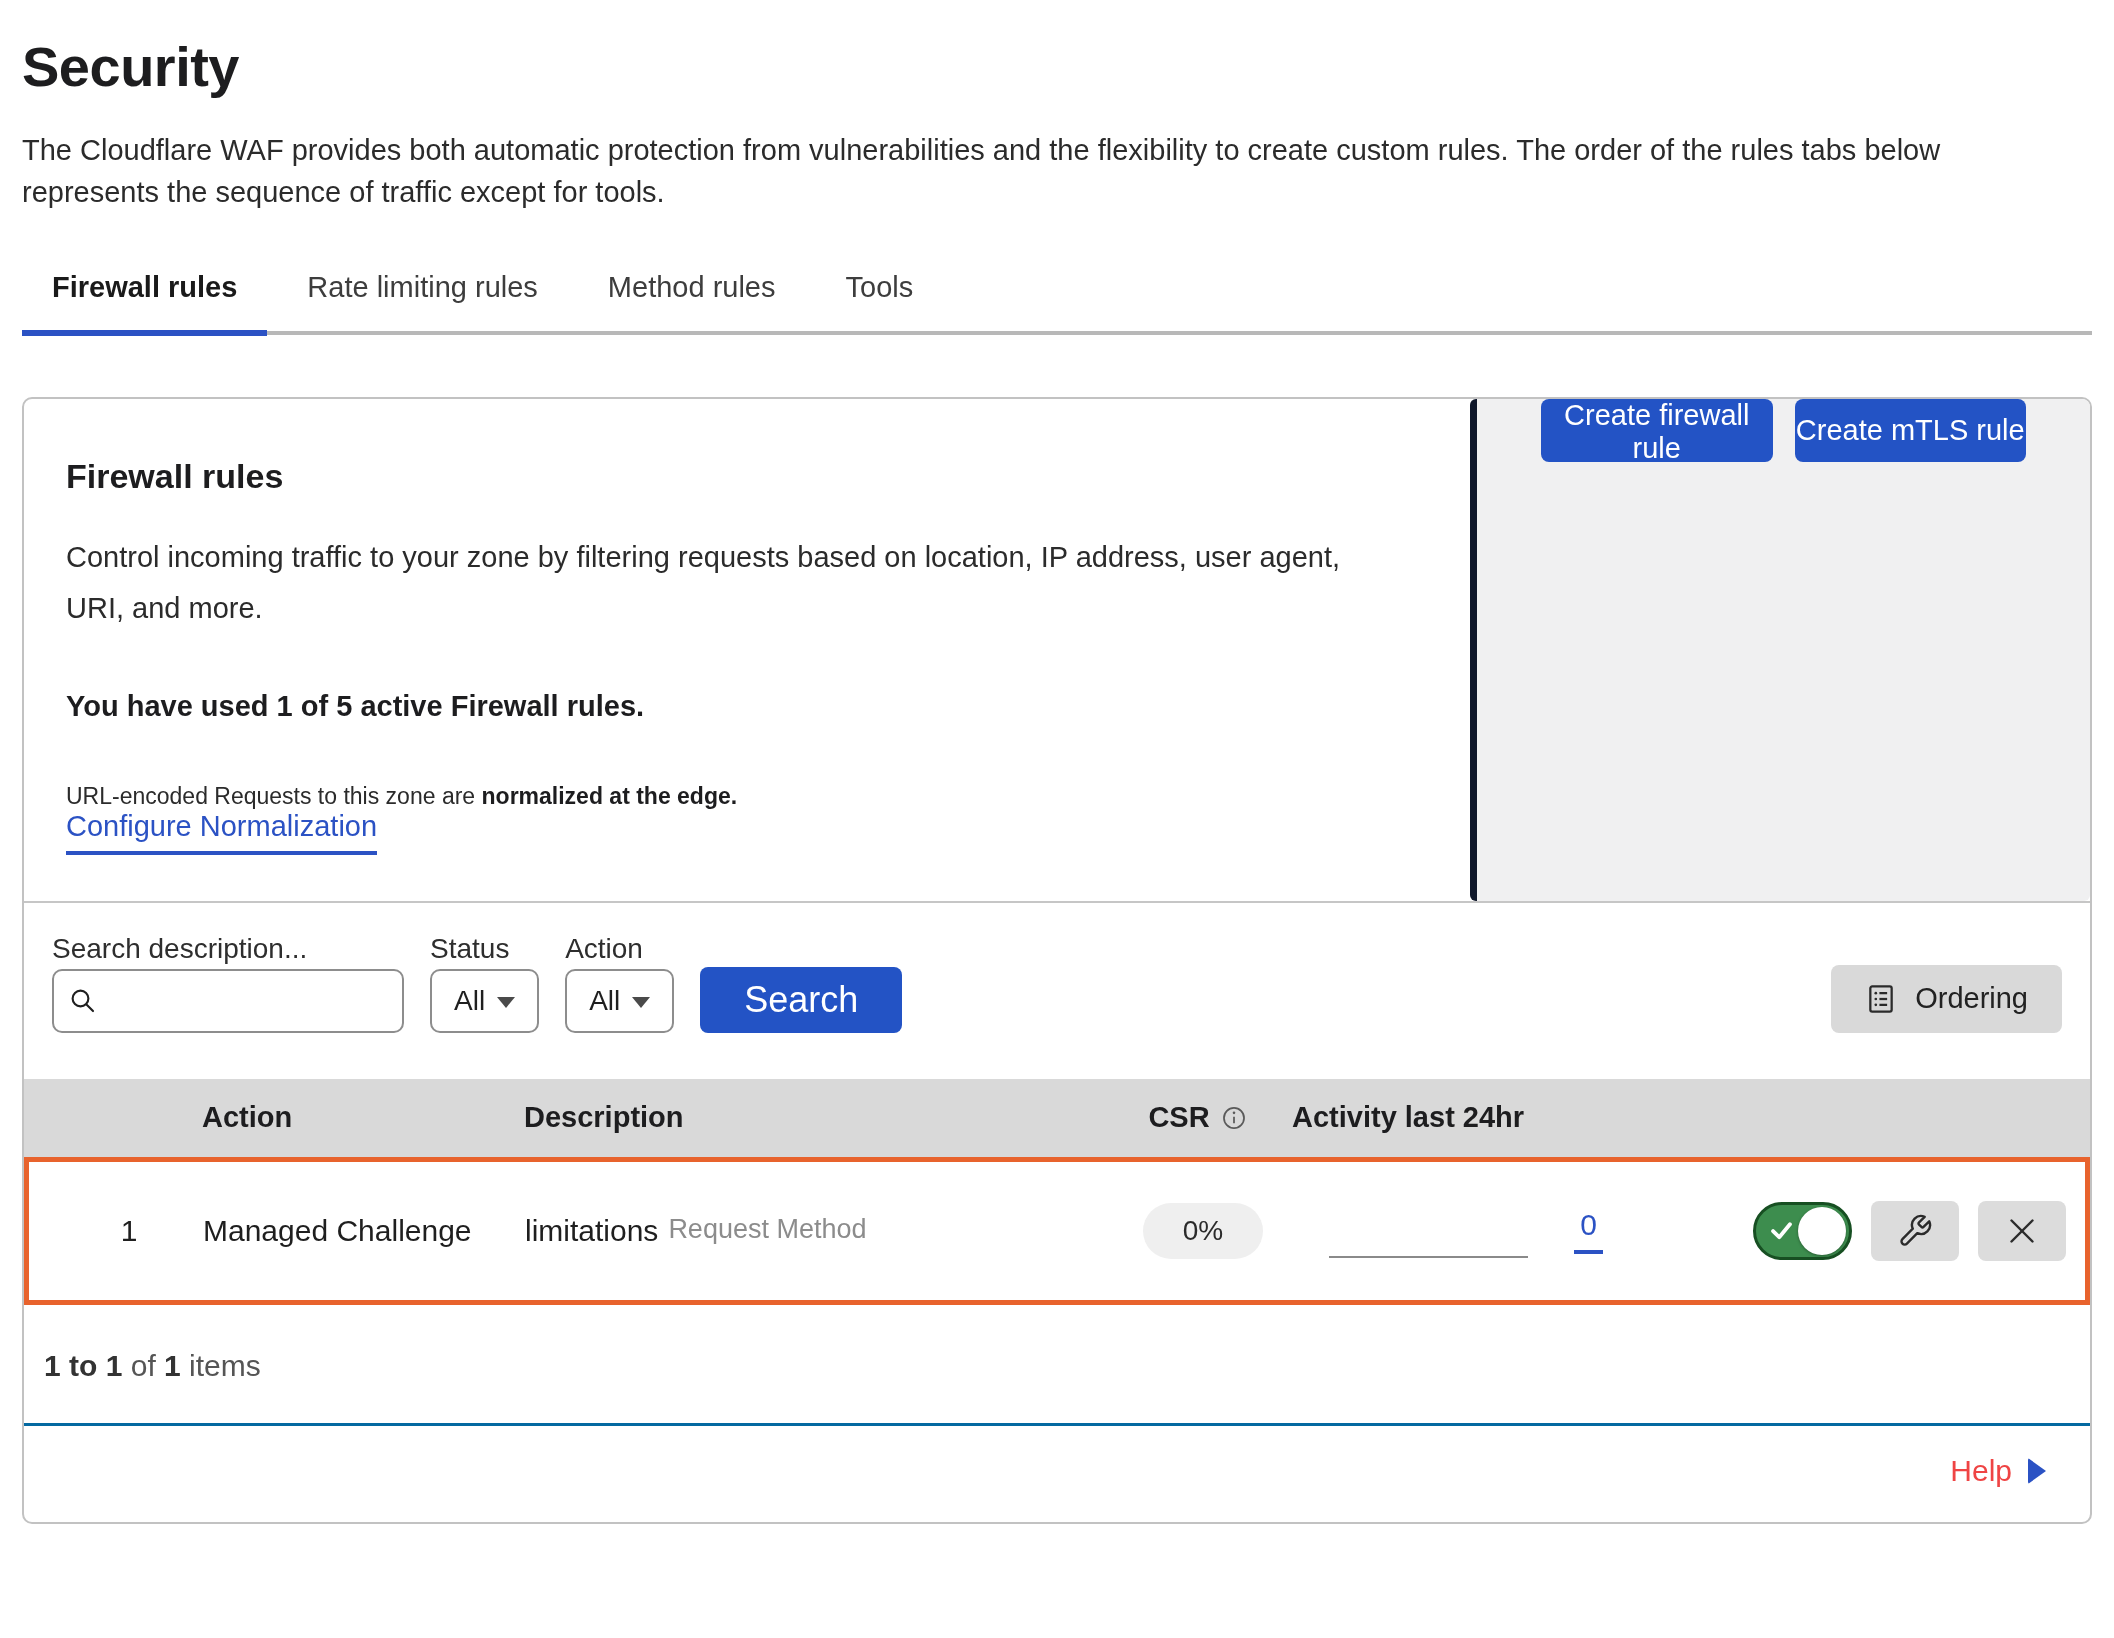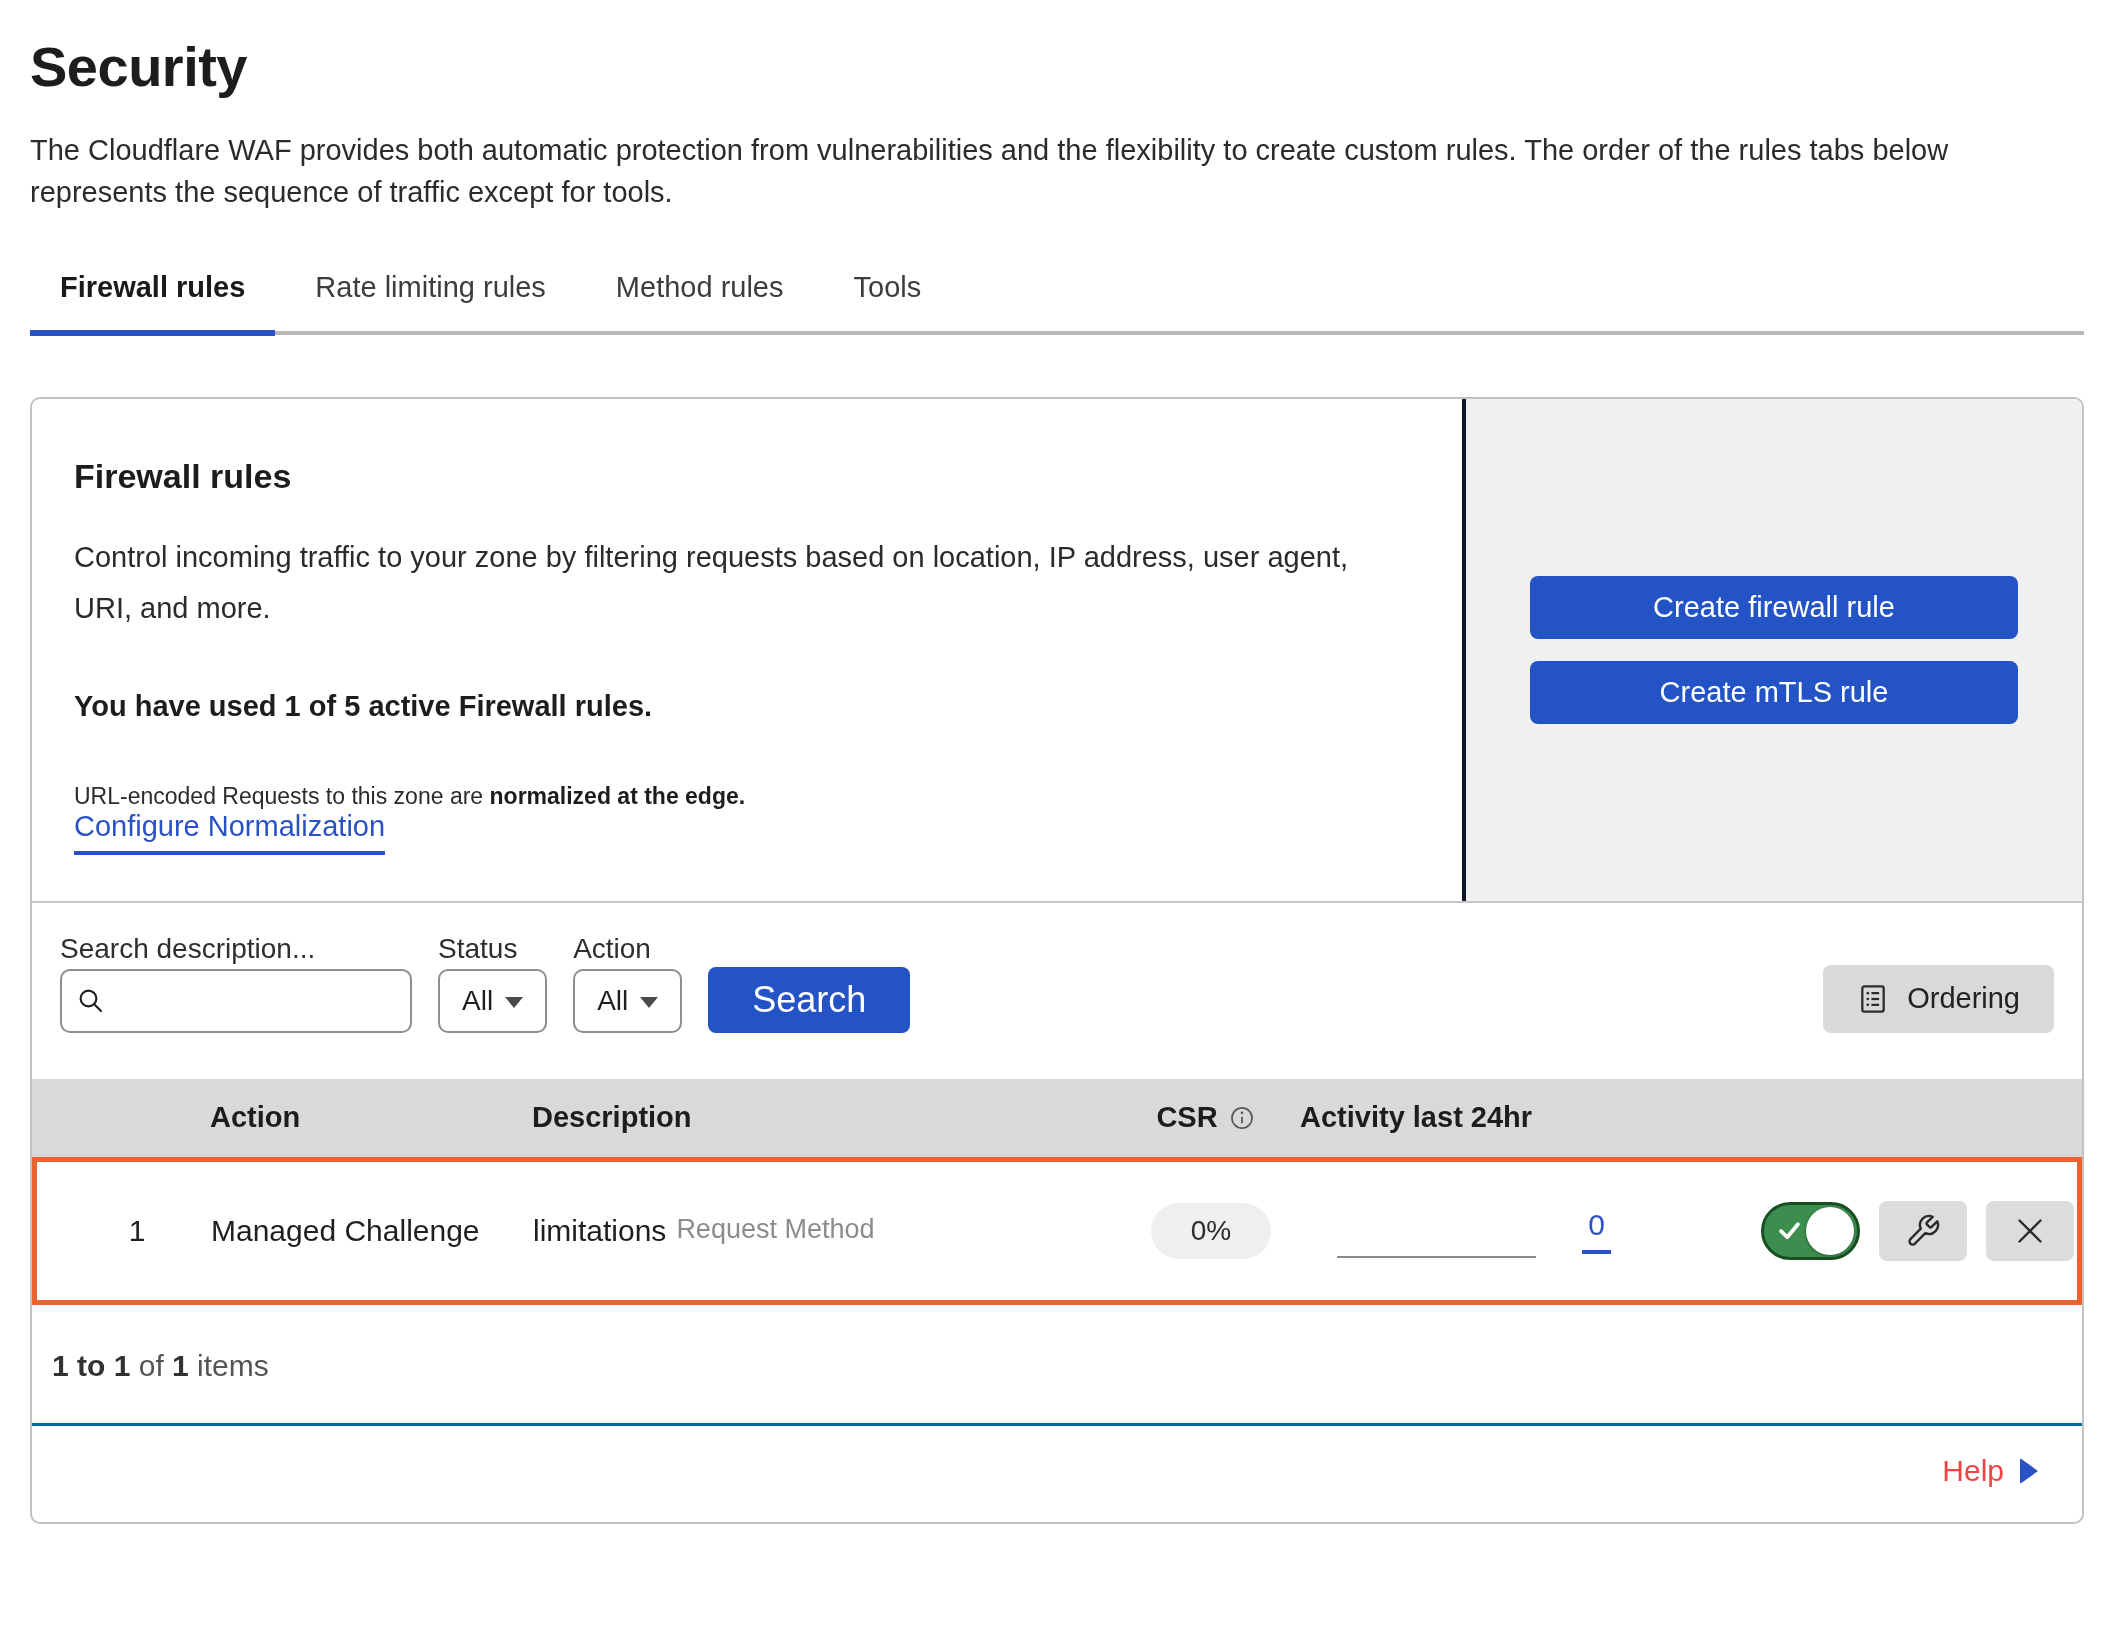--- a/index.html
+++ b/index.html
@@ -3,21 +3,21 @@
 <meta charset="utf-8">
 <style>
   * { box-sizing: border-box; margin: 0; padding: 0; }
   html, body { width: 2114px; height: 1638px; }
   body {
     font-family: "Liberation Sans", sans-serif;
     background: #ffffff;
     color: #1f1f1f;
     overflow: hidden;
   }
-  .page { padding: 0 30px; }
+  .page { padding: 0 22px; }
 
   
   .page-title { font-size: 56px; font-weight: 700; color: #1d1d1f; padding-top: 34px; letter-spacing: -0.5px; }
   .page-subtitle { font-size: 40px; font-weight: 400; color: #1d1d1f; margin-top: 24px; }
   .page-desc { font-size: 29px; line-height: 1.45; color: #2b2b2b; margin-top: 30px; max-width: 2050px; }
 
   
   .tabs { display: flex; gap: 10px; margin-top: 52px; border-bottom: 4px solid #b8b8b8; }
   .tab {
     font-size: 29px; color: #3d3d3d; padding: 6px 30px 26px;
@@ -34,23 +34,23 @@
   .panel-desc { font-size: 29px; line-height: 1.75; color: #2b2b2b; max-width: 1330px; margin-bottom: 56px; }
   .panel-usage { font-size: 29px; font-weight: 700; color: #1d1d1f; margin-bottom: 60px; }
   .panel-norm { font-size: 23px; color: #2b2b2b; }
   .panel-norm b { color: #1d1d1f; }
   .link-underlined {
     display: inline-block; color: #2b52c4; font-size: 29px; text-decoration: none;
     border-bottom: 4px solid #2b52c4; padding-bottom: 8px; cursor: pointer;
   }
 
   .card-top-right {
-    width: 620px; background: #f0f0f1; border-left: 4px solid #0f172a;
-    display: flex; flex-direction: column; justify-content: center; align-items: stretch;
-    gap: 22px; padding: 0 64px;
+    width: 620px; background: #f0f0f1; border-left: 7px solid #0f172a;
+    display: flex; flex-direction: row; justify-content: center; align-items: stretch;
+    gap: 22px; padding: 0 64px; border-radius: 6px;
   }
   .btn-primary {
     background: #2353c5; color: #fff; border: none; border-radius: 8px;
     height: 63px; font-size: 29px; font-family: inherit; cursor: pointer; width: 100%;
   }
 
   
   .filter-section { border-top: 2px solid #c6c6c6; padding: 30px 28px 46px; display: flex; align-items: flex-end; gap: 26px; }
   .filter-group { display: flex; flex-direction: column; gap: 4px; }
   .filter-label { font-size: 28px; color: #2e2e2e; }

